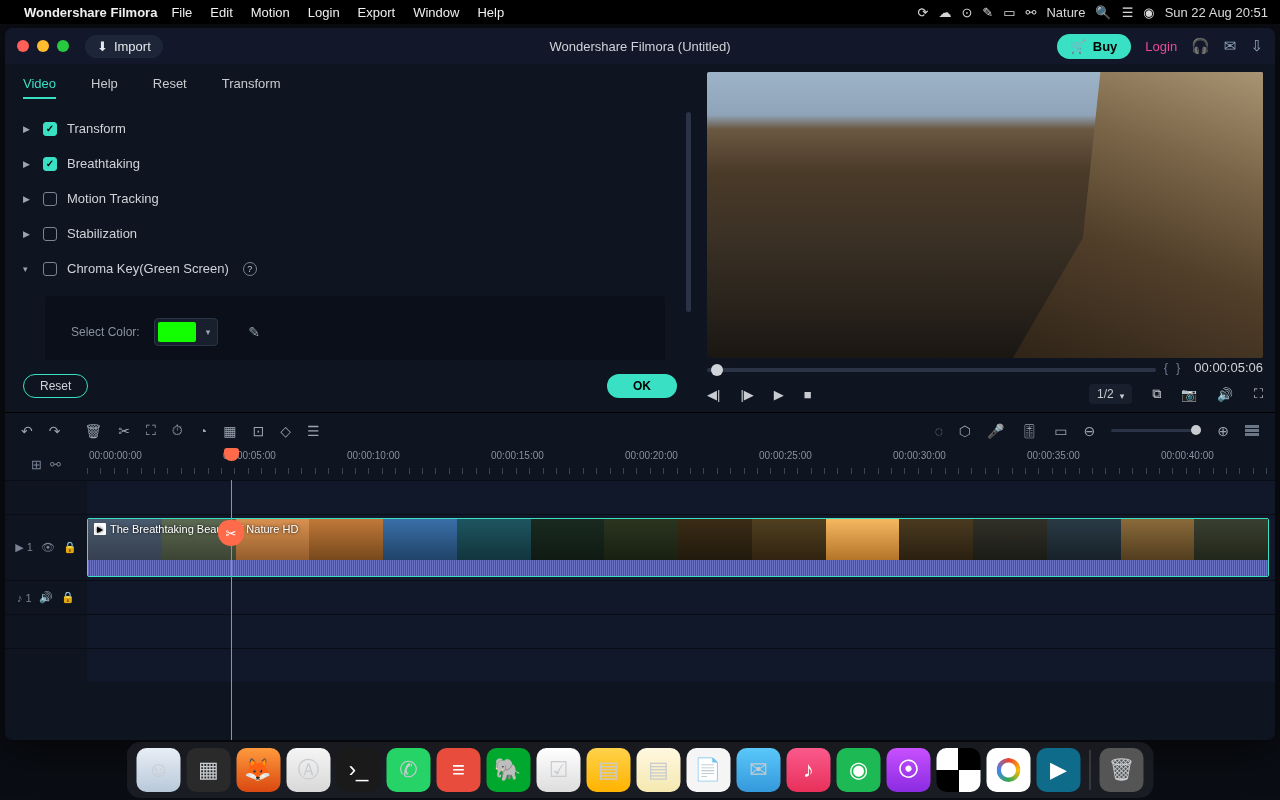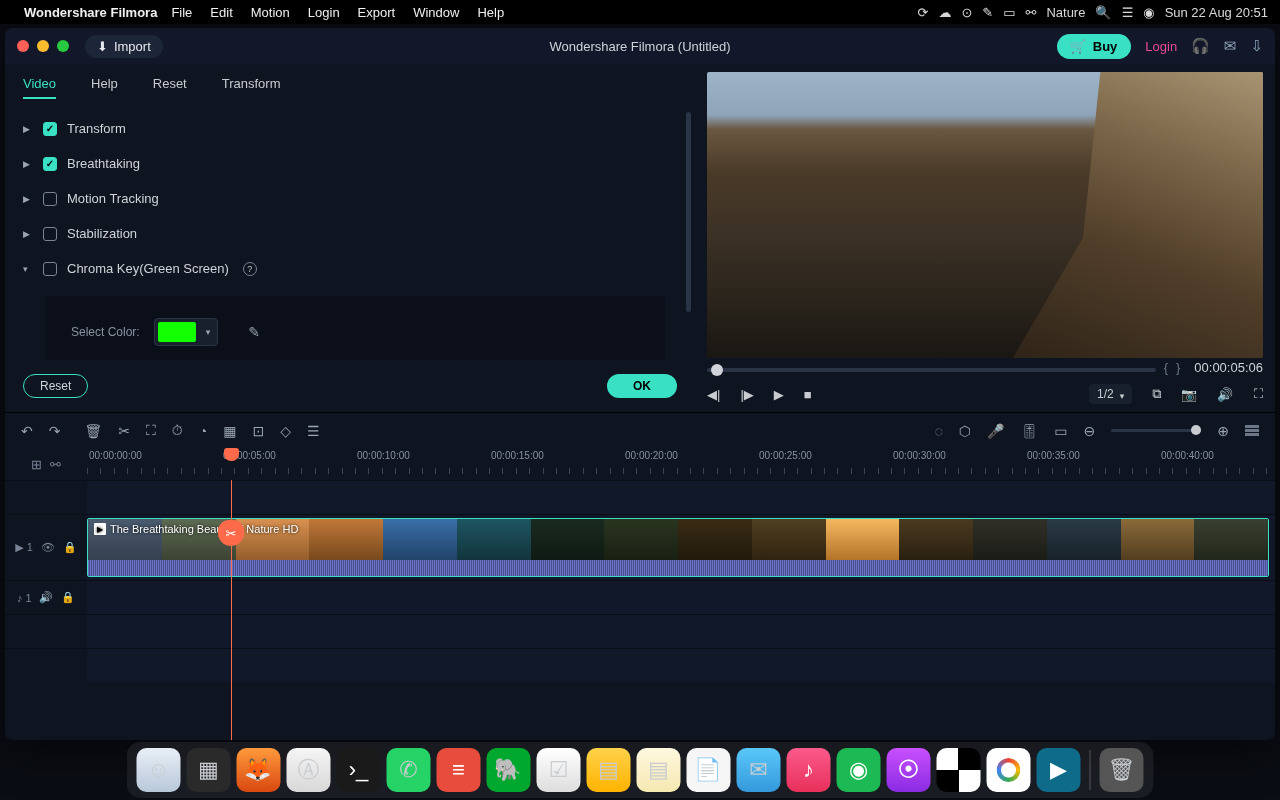--- a/index.html
+++ b/index.html
@@ -288,21 +288,21 @@
 
   <div class="ruler-row">
     <div class="ruler-left">
       <span class="ricon">⊞</span>
       <span class="ricon">⚯</span>
     </div>
     <div class="ruler">
       <div class="minors"></div>
       <span class="tick" style="left:2px">00:00:00:00</span>
       <span class="tick" style="left:136px">00:00:05:00</span>
-      <span class="tick" style="left:270px">00:00:10:00</span>
+      <span class="tick" style="left:260px">00:00:10:00</span>
       <span class="tick" style="left:404px">00:00:15:00</span>
       <span class="tick" style="left:538px">00:00:20:00</span>
       <span class="tick" style="left:672px">00:00:25:00</span>
       <span class="tick" style="left:806px">00:00:30:00</span>
       <span class="tick" style="left:940px">00:00:35:00</span>
       <span class="tick" style="left:1074px">00:00:40:00</span>
     </div>
   </div>
 
   <div class="timeline-area">

